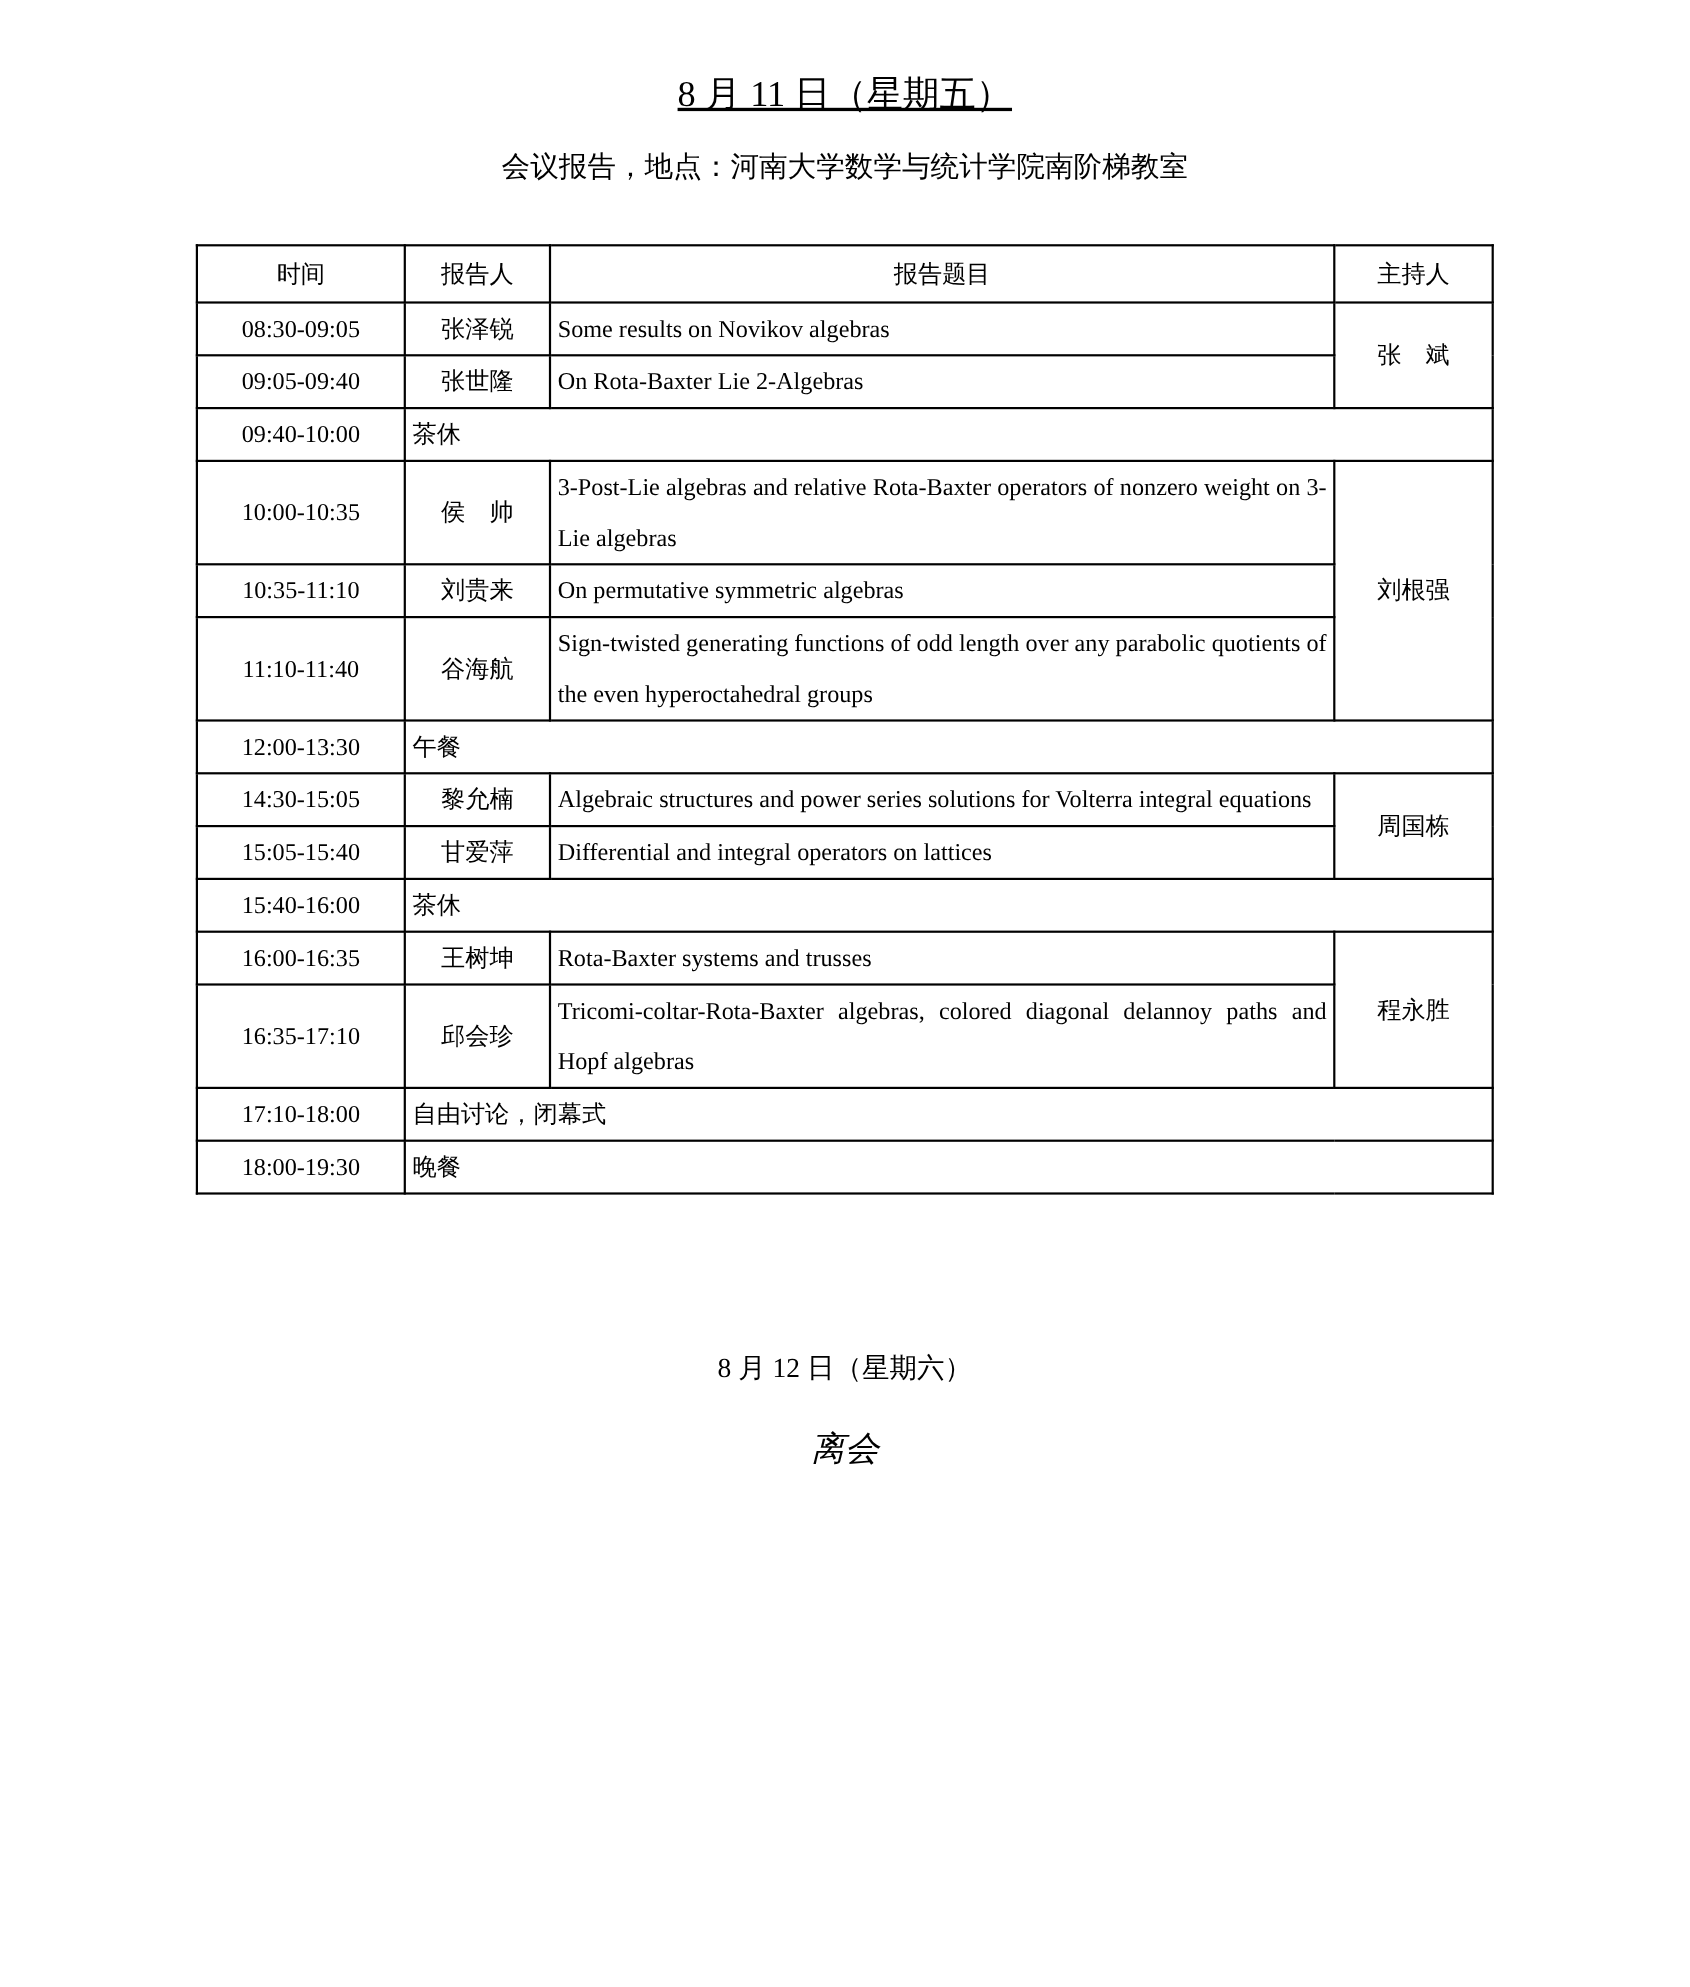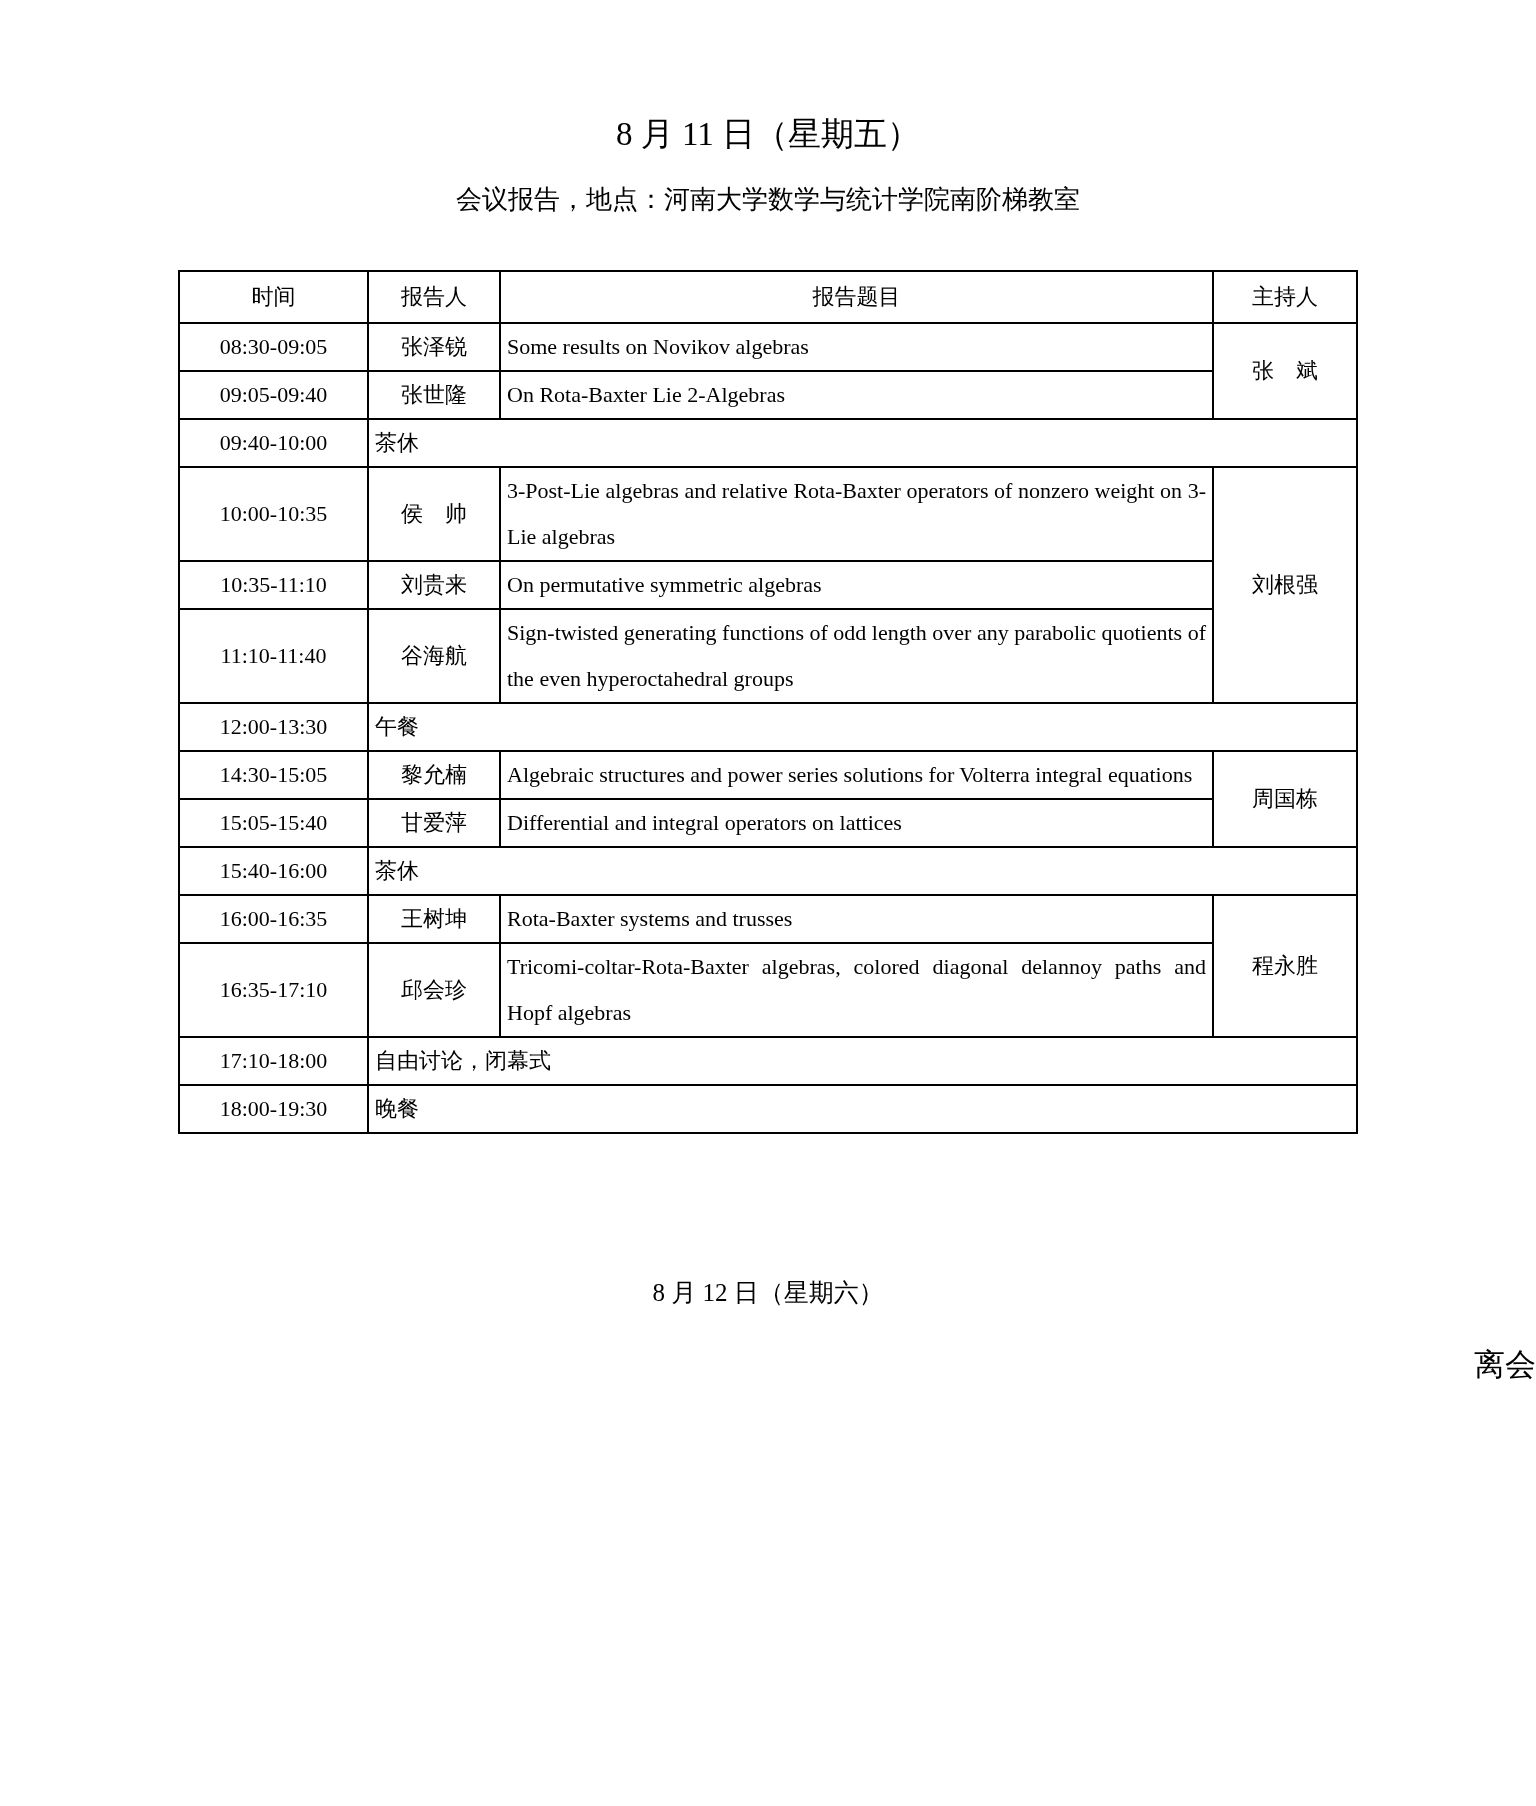--- a/index.html
+++ b/index.html
@@ -11,25 +11,26 @@
     position: relative;
     width: 1536px;
     height: 1806px;
     background: #ffffff;
     color: #000000;
     font-family: "Liberation Serif", "DejaVu Serif", serif;
     overflow: hidden;
   }
   .day-title {
     margin: 0;
-    padding-top: 114px;
+    padding-top: 66px;
     text-align: center;
     font-size: 33px;
     font-weight: normal;
     line-height: 40px;
+    text-decoration: underline;
   }
   .subtitle {
     margin: 26px 0 0 0;
     text-align: center;
     font-size: 26px;
     line-height: 40px;
   }
   table.schedule {
     margin: 50px auto 0 auto;
     width: 1178px;
@@ -62,23 +63,24 @@
   .day2-title {
     margin: 0;
     padding-top: 138px;
     text-align: center;
     font-size: 25px;
     font-weight: normal;
     line-height: 42px;
   }
   .day2-note {
     margin: 30px 0 0 0;
-    text-align: right;
+    text-align: center;
     font-size: 31px;
     line-height: 42px;
+    font-style: italic;
   }
   .closing {
     margin: 46px 0 0 0;
     text-align: center;
     font-size: 30px;
     line-height: 42px;
   }
 </style>
 </head>
 <body>

